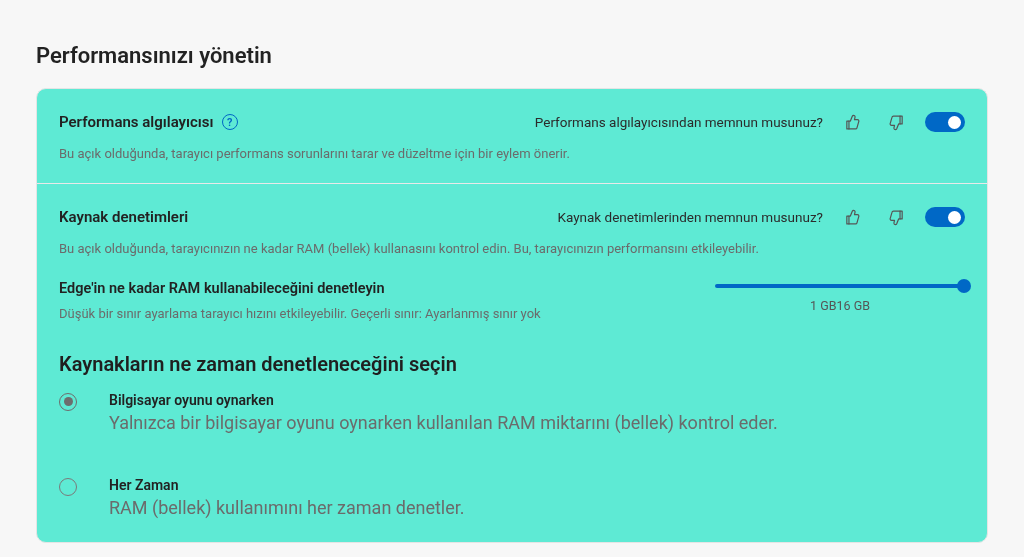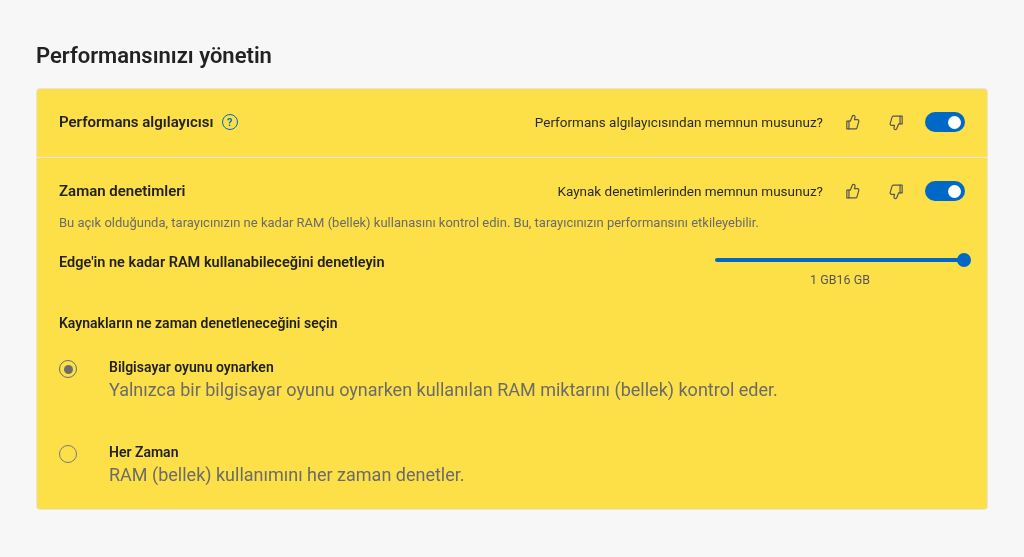--- a/index.html
+++ b/index.html
@@ -14,23 +14,23 @@
   .page {
     padding: 43px 36px;
   }
   h1.page-title {
     font-size: 22px;
     font-weight: 600;
     margin-bottom: 20px;
     color: #222;
   }
   .card {
-    background: #fde047;
+    background: #5eead4;
     border: 1px solid #e5e5e5;
-    border-radius: 4px;
+    border-radius: 10px;
     overflow: hidden;
   }
   .section {
     padding: 18px 22px 20px 22px;
     border-bottom: 1px solid #e9e9e9;
   }
   .section:last-child { border-bottom: none; }
   .row {
     display: flex;
     align-items: center;
@@ -138,24 +138,24 @@
   }
   .slider-labels {
     display: flex;
     justify-content: center;
     font-size: 12.5px;
     color: #555;
     margin-top: 10px;
   }
   
   .options-title {
-    font-size: 14px;
+    font-size: 20px;
     font-weight: 600;
     margin-top: 28px;
-    margin-bottom: 28px;
+    margin-bottom: 16px;
   }
   .radio-option {
     display: flex;
     align-items: flex-start;
     gap: 32px;
     margin-bottom: 22px;
     cursor: pointer;
   }
   .radio-option:last-child { margin-bottom: 4px; margin-top: 44px; }
   .radio-outer {
@@ -212,26 +212,27 @@
           </div>
           <div class="thumb-btn">
             <svg viewBox="0 0 24 24" fill="none" stroke="currentColor" stroke-width="1.7" stroke-linecap="round" stroke-linejoin="round">
                 <path d="M17 14V3"></path>
                 <path d="M3.6 11.8c-.4 1-.6 1.7-.6 2.2 0 1.1.9 2 2 2h4.2l-.8 3.7c-.1.6.1 1.2.5 1.7.4.4 1 .6 1.6.6.8 0 1.5-.5 1.8-1.2L15 14h5V3H7.7c-1 0-1.8.6-2 1.5L3.6 11.8z"></path>
               </svg>
           </div>
           <div class="toggle"></div>
         </div>
       </div>
+      <div class="subtext">Bu açık olduğunda, tarayıcı performans sorunlarını tarar ve düzeltme için bir eylem önerir.</div>
     </div>
 
     <div class="section">
       <div class="row">
         <div class="row-left">
-          <span class="section-title">Zaman denetimleri</span>
+          <span class="section-title">Kaynak denetimleri</span>
         </div>
         <div class="feedback-group">
           <span class="feedback-question">Kaynak denetimlerinden memnun musunuz?</span>
           <div class="thumb-btn">
             <svg viewBox="0 0 24 24" fill="none" stroke="currentColor" stroke-width="1.7" stroke-linecap="round" stroke-linejoin="round">
                 <path d="M7 10v11"></path>
                 <path d="M20.4 12.2c.4-1 .6-1.7.6-2.2 0-1.1-.9-2-2-2h-4.2l.8-3.7c.1-.6-.1-1.2-.5-1.7-.4-.4-1-.6-1.6-.6-.8 0-1.5.5-1.8 1.2L9 10H4v11h12.3c1 0 1.8-.6 2-1.5l2.1-7.3z"></path>
               </svg>
           </div>
           <div class="thumb-btn">
@@ -241,20 +242,21 @@
               </svg>
           </div>
           <div class="toggle"></div>
         </div>
       </div>
       <div class="subtext">Bu açık olduğunda, tarayıcınızın ne kadar RAM (bellek) kullanasını kontrol edin. Bu, tarayıcınızın performansını etkileyebilir.</div>
 
       <div class="subsection ram-row">
         <div class="ram-left">
           <div class="section-title">Edge'in ne kadar RAM kullanabileceğini denetleyin</div>
+          <div class="subtext">Düşük bir sınır ayarlama tarayıcı hızını etkileyebilir. Geçerli sınır: Ayarlanmış sınır yok</div>
         </div>
         <div class="ram-slider-wrap">
           <div class="slider-track">
             <div class="slider-thumb"></div>
           </div>
           <div class="slider-labels">
             <span>1 GB</span>
             <span>16 GB</span>
           </div>
         </div>

